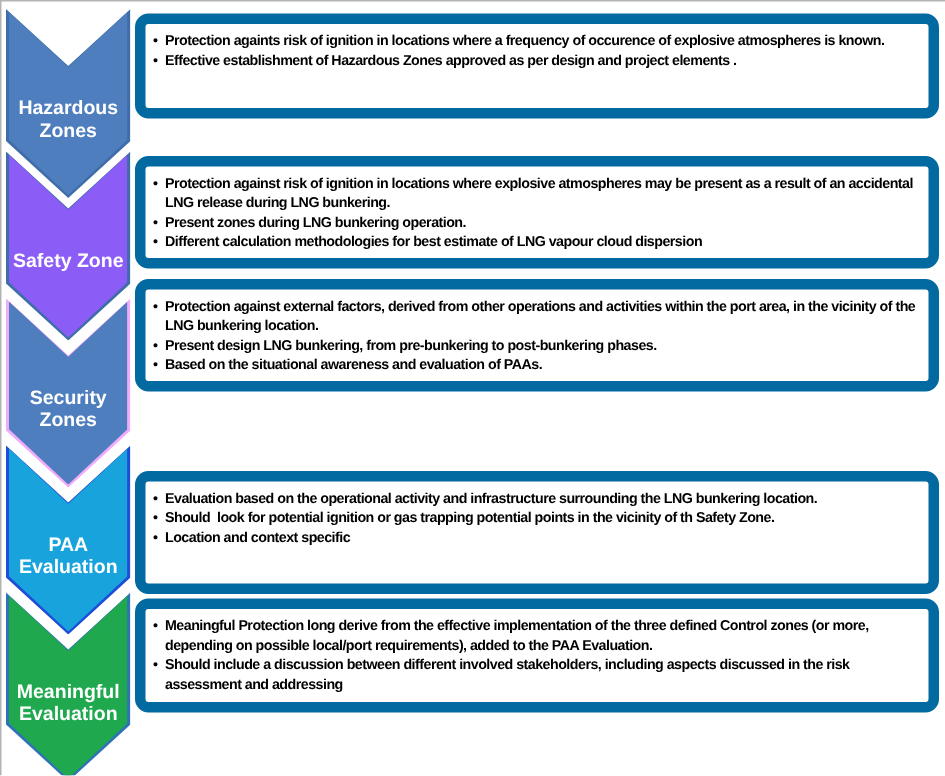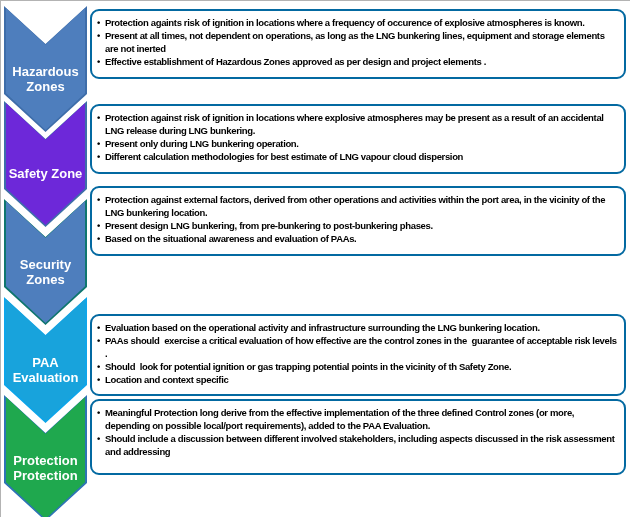--- a/index.html
+++ b/index.html
@@ -25,21 +25,21 @@
   }
   .chev-label{
     display:block;text-align:center;
     color:#ffffff;font-weight:bold;font-size:13px;line-height:15.5px;
     padding:0 2px;margin-top:20px;
   }
   .c0{top:5px}.c1{top:100px}.c2{top:198px}.c3{top:296px}.c4{top:394px}
   
   .box{
     position:absolute;left:89px;width:536px;box-sizing:border-box;
-    background:#ffffff;border:2px solid #0369a1;border-radius:9px;
+    background:#ffffff;border:7px solid #0369a1;border-radius:9px;
     padding:5px 7px 4px 5px;
   }
   .b0{top:8px;min-height:70px}
   .b1{top:103px;min-height:70px}
   .b2{top:185px;min-height:70px}
   .b3{top:313px;min-height:82px}
   .b4{top:398px;min-height:76px}
   .box ul{margin:0;padding:0;list-style:none;}
   .box li{
     position:relative;padding-left:8px;
@@ -59,68 +59,66 @@
 <div class="canvas">
 
   <div class="chev c0" style="background-color: rgb(62, 109, 169);">
     <div class="chev-fill" style="background-color: rgb(78, 126, 189);">
       <span class="chev-label">Hazardous Zones</span>
     </div>
   </div>
   <div class="box b0">
     <ul>
       <li>Protection againts risk of ignition in locations where a frequency of occurence of explosive atmospheres is known.</li>
-      <li>Present at all times, not dependent on operations, as long as the LNG bunkering lines, equipment and storage elements are not inerted</li>
       <li>Effective establishment of Hazardous Zones approved as per design and project elements .</li>
     </ul>
   </div>
 
   <div class="chev c1" style="background-color: rgb(62, 109, 169);">
-    <div class="chev-fill" style="background-color: #6d28d9;">
+    <div class="chev-fill" style="background-color: #8b5cf6;">
       <span class="chev-label">Safety Zone</span>
     </div>
   </div>
   <div class="box b1">
     <ul>
       <li>Protection against risk of ignition in locations where explosive atmospheres may be present as a result of an accidental LNG release during LNG bunkering.</li>
-      <li>Present only during LNG bunkering operation.</li>
+      <li>Present zones during LNG bunkering operation.</li>
       <li>Different calculation methodologies for best estimate of LNG vapour cloud dispersion</li>
     </ul>
   </div>
 
-  <div class="chev c2" style="background-color: #0f766e;">
+  <div class="chev c2" style="background-color: #f0abfc;">
     <div class="chev-fill" style="background-color: rgb(78, 126, 189);">
       <span class="chev-label">Security Zones</span>
     </div>
   </div>
   <div class="box b2">
     <ul>
       <li>Protection against external factors, derived from other operations and activities within the port area, in the vicinity of the LNG bunkering location.</li>
       <li>Present design LNG bunkering, from pre-bunkering to post-bunkering phases.</li>
       <li>Based on the situational awareness and evaluation of PAAs.</li>
     </ul>
   </div>
 
-  <div class="chev c3" style="background-color: #0ea5e9;">
+  <div class="chev c3" style="background-color: #1d4ed8;">
     <div class="chev-fill" style="background-color: rgb(24, 163, 220);">
       <span class="chev-label">PAA Evaluation</span>
     </div>
   </div>
   <div class="box b3">
     <ul>
       <li>Evaluation based on the operational activity and infrastructure surrounding the LNG bunkering location.</li>
-      <li>PAAs should  exercise a critical evaluation of how effective are the control zones in the  guarantee of acceptable risk levels .</li>
       <li>Should  look for potential ignition or gas trapping potential points in the vicinity of th Safety Zone.</li>
       <li>Location and context specific</li>
     </ul>
   </div>
 
   <div class="chev c4" style="background-color: rgb(46, 116, 181);">
     <div class="chev-fill" style="background-color: rgb(31, 168, 78);">
-      <span class="chev-label">Protection Protection</span>
+      <span class="chev-label">Meaningful Evaluation</span>
     </div>
   </div>
   <div class="box b4">
     <ul>
       <li>Meaningful Protection long derive from the effective implementation of the three defined Control zones (or more, depending on possible local/port requirements), added to the PAA Evaluation.</li>
       <li>Should include a discussion between different involved stakeholders, including aspects discussed in the risk assessment and addressing</li>
     </ul>
   </div>
 
 </div>

